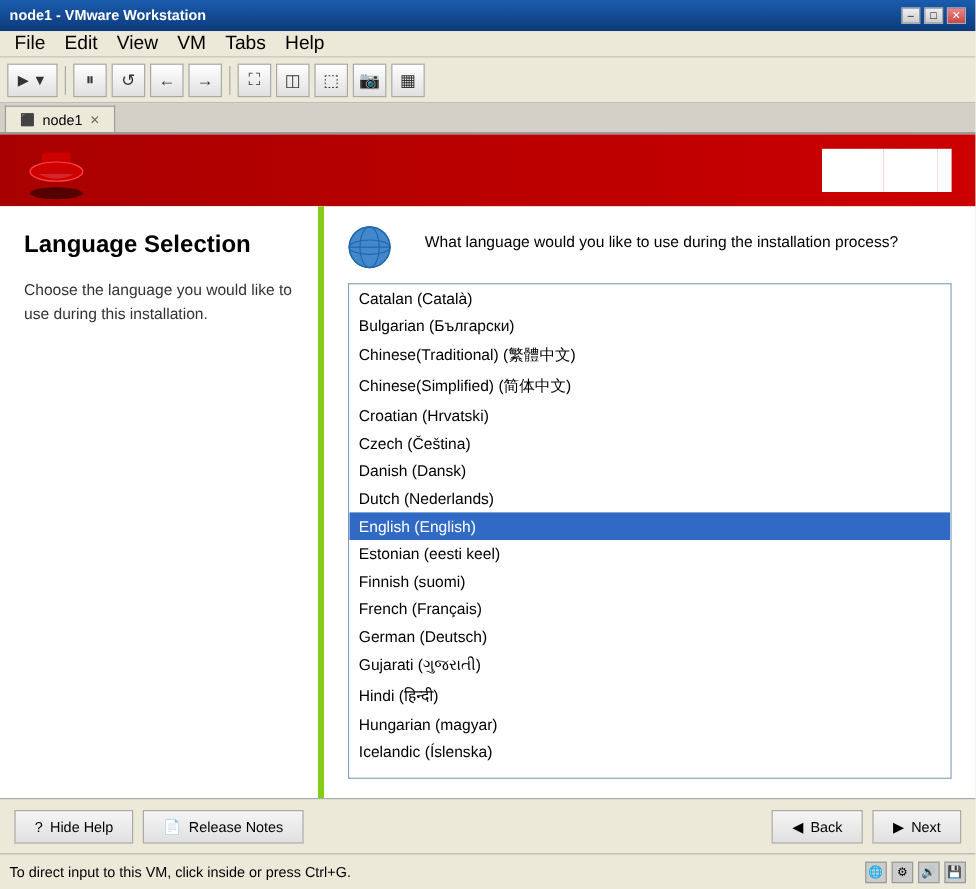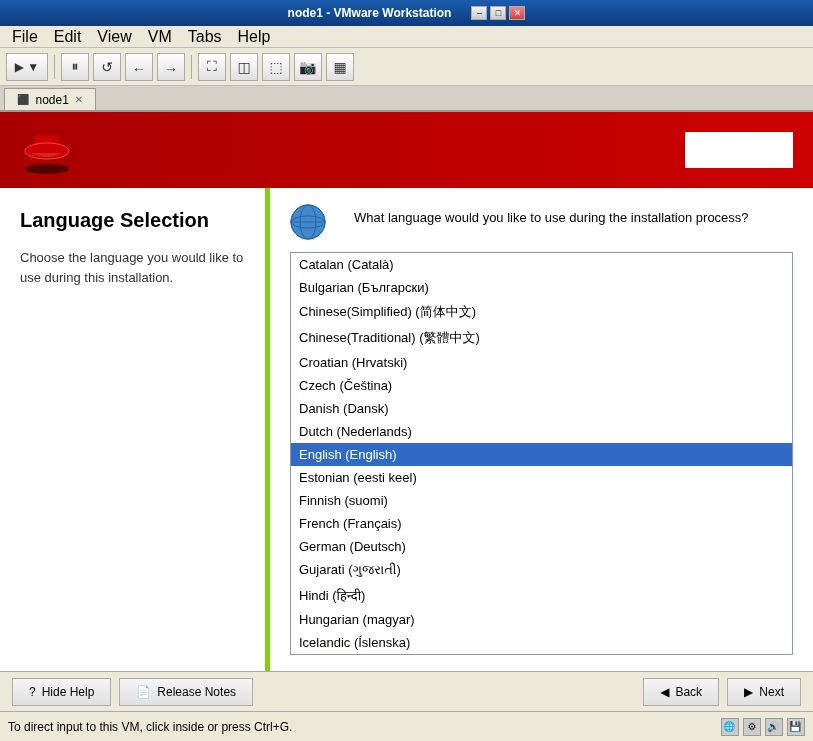--- a/index.html
+++ b/index.html
@@ -5,21 +5,21 @@
     * { box-sizing: border-box; margin: 0; padding: 0; }
     body { font-family: 'Arial', sans-serif; font-size: 13px; background: #ece9d8; width: 813px; height: 741px; overflow: hidden; }
 
     
     .window-titlebar {
       background: linear-gradient(to bottom, #1a5cad, #0d3a7a);
       height: 26px;
       display: flex;
       align-items: center;
       padding: 0 8px;
-      justify-content: center;
+      justify-content: space-between;
       gap: 20px;
     }
     .window-title {
       color: white;
       font-size: 12px;
       font-weight: bold;
     }
     .window-controls {
       display: flex;
       gap: 3px;
@@ -110,21 +110,21 @@
     .vm-content {
       background: #f0f0f0;
       height: calc(741px - 26px - 22px - 38px - 26px - 30px);
       display: flex;
       flex-direction: column;
     }
 
     
     .redhat-banner {
       background: linear-gradient(to right, #a80000, #cc0000);
-      height: 76px;
+      height: 60px;
       display: flex;
       align-items: center;
       justify-content: space-between;
       padding: 0 20px;
       flex-shrink: 0;
     }
     .rh-logo-hat {
       width: 55px;
       height: 55px;
       position: relative;
@@ -357,22 +357,22 @@
           <circle cx="18" cy="18" r="17" fill="none" stroke="#2266aa" stroke-width="1"></circle>
         </svg>
         <p class="question-text">What language would you like to use during the installation process?</p>
       </div>
 
       <div class="lang-list-container">
         <div class="lang-list" id="lang-list">
 
         <div class="lang-item">Catalan (Català)</div>
             <div class="lang-item">Bulgarian (Български)</div>
+            <div class="lang-item">Chinese(Traditional) (繁體中文)</div>
             <div class="lang-item">Chinese(Simplified) (简体中文)</div>
-            <div class="lang-item">Chinese(Traditional) (繁體中文)</div>
             <div class="lang-item">Croatian (Hrvatski)</div>
             <div class="lang-item">Czech (Čeština)</div>
             <div class="lang-item">Danish (Dansk)</div>
             <div class="lang-item">Dutch (Nederlands)</div>
             <div class="lang-item selected">English (English)</div>
             <div class="lang-item">Estonian (eesti keel)</div>
             <div class="lang-item">Finnish (suomi)</div>
             <div class="lang-item">French (Français)</div>
             <div class="lang-item">German (Deutsch)</div>
             <div class="lang-item">Gujarati (ગુજરાતી)</div>

